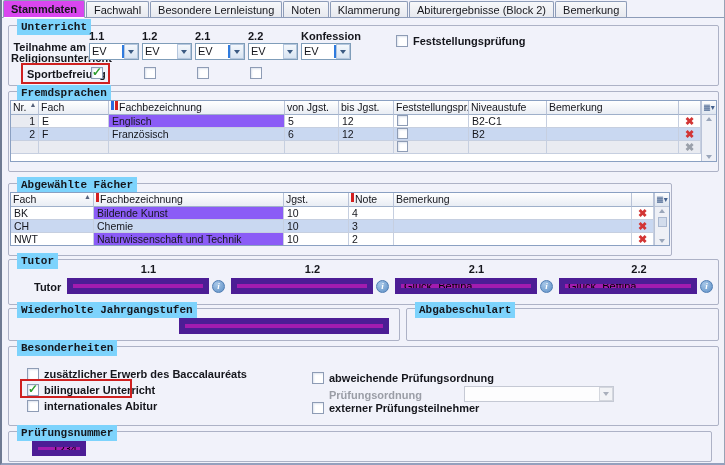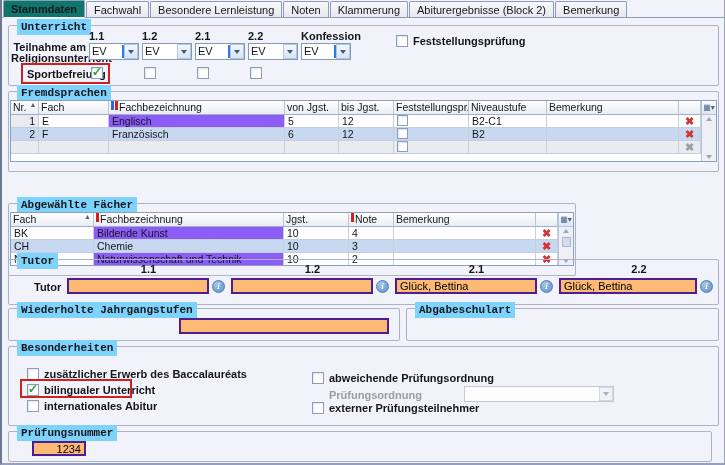--- a/index.html
+++ b/index.html
@@ -6,29 +6,29 @@
   html,body { width:725px; height:465px; }
   body { font-family:"Liberation Sans", sans-serif; font-size:11px; color:#15161c; }
   .screen { position:relative; width:725px; height:465px; background:#f1f2fa; overflow:hidden;
             border-left:2px solid #6e7a92; border-right:1px solid #98a2b5; border-bottom:2px solid #94a0bd; }
 
   
   .tabbar { position:absolute; top:0; left:0; right:0; height:18px; display:flex; align-items:flex-end;
             border-bottom:1px solid #8d9cb8; padding-left:1px; }
   .tab { height:16px; padding:2px 7px 1px; margin-right:1px; background:linear-gradient(#f7f8fa,#e7e9ef);
          border:1px solid #8d9cb8; border-bottom:none; border-radius:2px 2px 0 0; white-space:nowrap; cursor:default; }
-  .tab.active { background:#0f766e; height:18px; margin-bottom:-1px; border-bottom:1px solid #ffffff; font-weight:bold; }
+  .tab.active { background:#d946ef; height:18px; margin-bottom:-1px; border-bottom:1px solid #ffffff; font-weight:bold; }
 
   
   .gb { position:absolute; border:1px solid #adb2c6; border-radius:2px; }
   .gb > .legend { position:absolute; top:-7px; left:8px; background:#7dd3fc; padding:2px 4px; font-weight:bold;font-family:Liberation Mono, monospace; }
 
   
   .lbl { font-weight:bold; white-space:nowrap; }
-  input[type="text"] { border:2px solid #4c1d95; background:#fdba74; height:16px; font:11px "Liberation Sans",sans-serif; padding:0 3px; }
+  input[type="text"] { border:6px solid #4c1d95; background:#a21caf; height:16px; font:11px "Liberation Sans",sans-serif; padding:0 3px; }
   .cb { appearance:none; -webkit-appearance:none; width:12px; height:12px; background:#fff; border:1px solid #8e9cb5;
         position:relative; vertical-align:middle; box-shadow:inset 1px 1px 2px #dde3ee; cursor:default; }
   .cb:checked::after { content:"✓"; position:absolute; left:0px; top:-3px; font-size:12px; font-weight:bold; color:#2e9e2e; }
   .cbrow { position:absolute; display:flex; align-items:center; gap:5px; white-space:nowrap; }
 
   .combo { position:absolute; width:50px; height:17px; border:1px solid #7f9db9; background:#fff; display:flex; }
   .combo-text { flex:1; padding:1px 2px; overflow:hidden; }
   .combo-cursor { width:2px; background:#2f7bde; margin:1px 0; display:none; }
   .combo.has-cursor .combo-cursor { display:block; }
   .combo-btn { width:14px; border:1px solid #b5c7de; background:linear-gradient(#f4f8fc,#d8e4f2); display:flex;
@@ -228,21 +228,21 @@
         <button class="picker">▦▾</button>
         <div class="vtrack">
           <span class="tri-up-s"></span>
           <span class="sp"></span>
           <span class="tri-down-s"></span>
         </div>
       </div>
     </div>
   </div>
 
-  <div class="gb" id="gb-abg" style="top:183px; left:6px; width:568px; height:73px;margin-top:20px;">
+  <div class="gb" id="gb-abg" style="top:183px; left:6px; width:664px; height:73px;">
     <span class="legend">Abgewählte Fächer</span>
     <div class="dgrid" style="left:1px; top:8px; right:1px; height:54px;">
       <div class="dgrid-main">
         <div class="drow dhead">
           <div class="dcell" style="width:83px;">
               <span>Fach</span>
               <span class="sort">▲</span>
             </div>
           <div class="dcell" style="width:190px;">
               <span class="mark red"></span>

